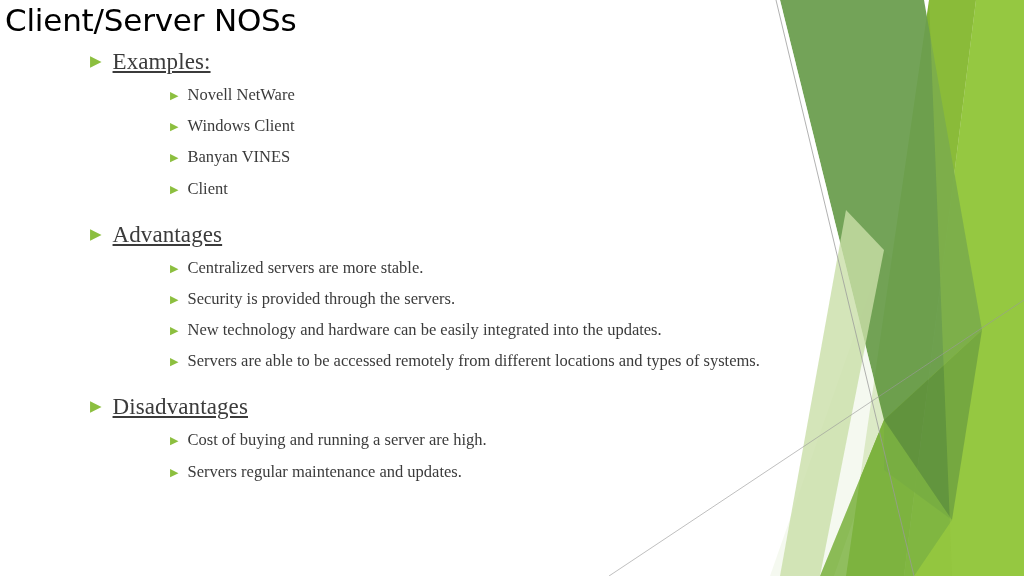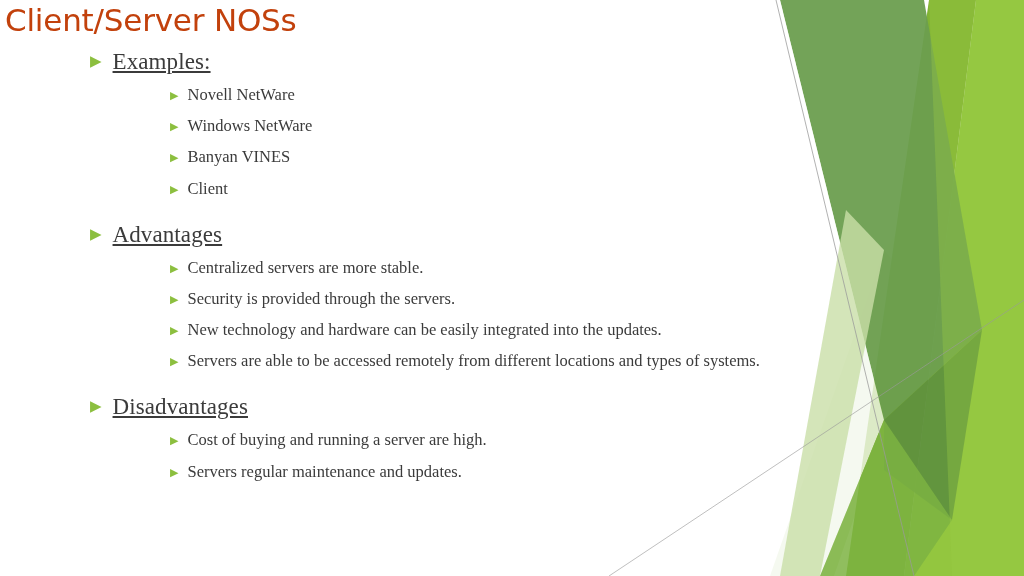--- a/index.html
+++ b/index.html
@@ -29,21 +29,21 @@
 
   
   #title {
     position: absolute;
     left: 5px;
     top: 1px;
     font-family: "DejaVu Sans", "Liberation Sans", sans-serif;
     font-size: 31px;
     font-weight: 400;
     letter-spacing: -0.2px;
-    color: #c2410c;
+    color: #000000;
     white-space: nowrap;
     line-height: 1.25;
   }
 
   
   #body {
     position: absolute;
     left: 0;
     top: 48px;
     width: 800px;
@@ -135,21 +135,21 @@
       <div class="lvl1">
         <span class="bullet">▶</span>
         <span class="btxt">Examples:</span>
       </div>
       <div class="lvl2">
         <span class="bullet">▶</span>
         <span class="btxt">Novell NetWare</span>
       </div>
       <div class="lvl2">
         <span class="bullet">▶</span>
-        <span class="btxt">Windows NetWare</span>
+        <span class="btxt">Windows Client</span>
       </div>
       <div class="lvl2">
         <span class="bullet">▶</span>
         <span class="btxt">Banyan VINES</span>
       </div>
       <div class="lvl2">
         <span class="bullet">▶</span>
         <span class="btxt">Client</span>
       </div>
     </div>

